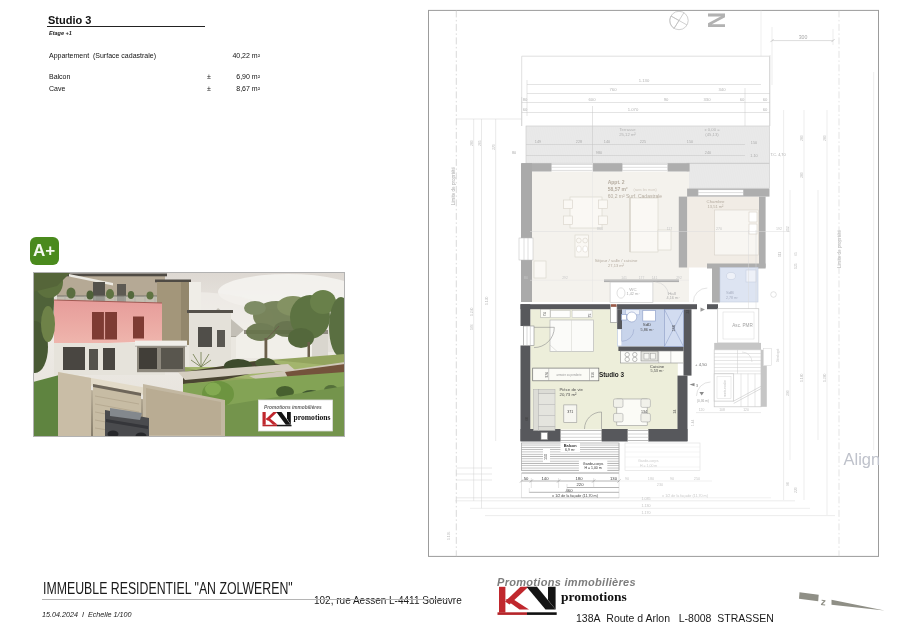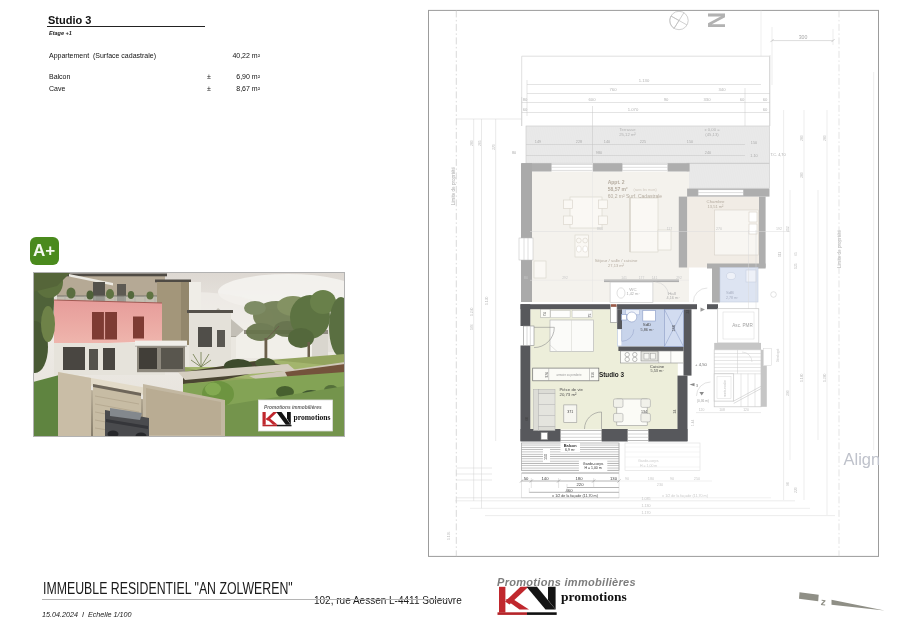--- a/index.html
+++ b/index.html
@@ -674,20 +674,21 @@
     <polygon points="10.5,15.5 17,14.5 34,25.4 24.5,25.4"></polygon>
   </g>
   <g fill="#141414">
     <polygon points="31.5,2.8 42,2.8 60.6,25.4 50.5,25.4"></polygon>
     <polygon points="53,2.8 60.6,2.8 60.6,25.4 53,16"></polygon>
   </g>
   <rect x="2.5" y="28.3" width="29.5" height="2.6" fill="#b5252a"></rect>
   <rect x="32" y="28.3" width="29.7" height="2.6" fill="#111"></rect>
   <text x="66" y="17" font-family="Liberation Serif,serif" font-size="13.5" font-weight="bold" fill="#111">promotions</text>
 </svg>
+<div class="abs" style="left:576px;top:611.5px;font-size:10.5px;color:#1a1a1a;">138A&nbsp; Route d Arlon&nbsp;&nbsp; L-8008&nbsp; STRASSEN</div>
 
 <svg class="abs" style="left:795px;top:588px;" width="95" height="28" viewBox="0 0 95 28">
   <polygon points="4.5,4.3 23.7,6.8 23.2,13.2 4,10.8" fill="#8f8f86"></polygon>
   <text x="25.5" y="17" font-size="10" font-weight="bold" fill="#8f8f86" transform="rotate(7 25.5 17)">z</text>
   <polygon points="36.5,11.8 89.5,22.5 36.5,16.8" fill="#8f8f86"></polygon>
 </svg>
 
 </div>
 
 </body></html>

